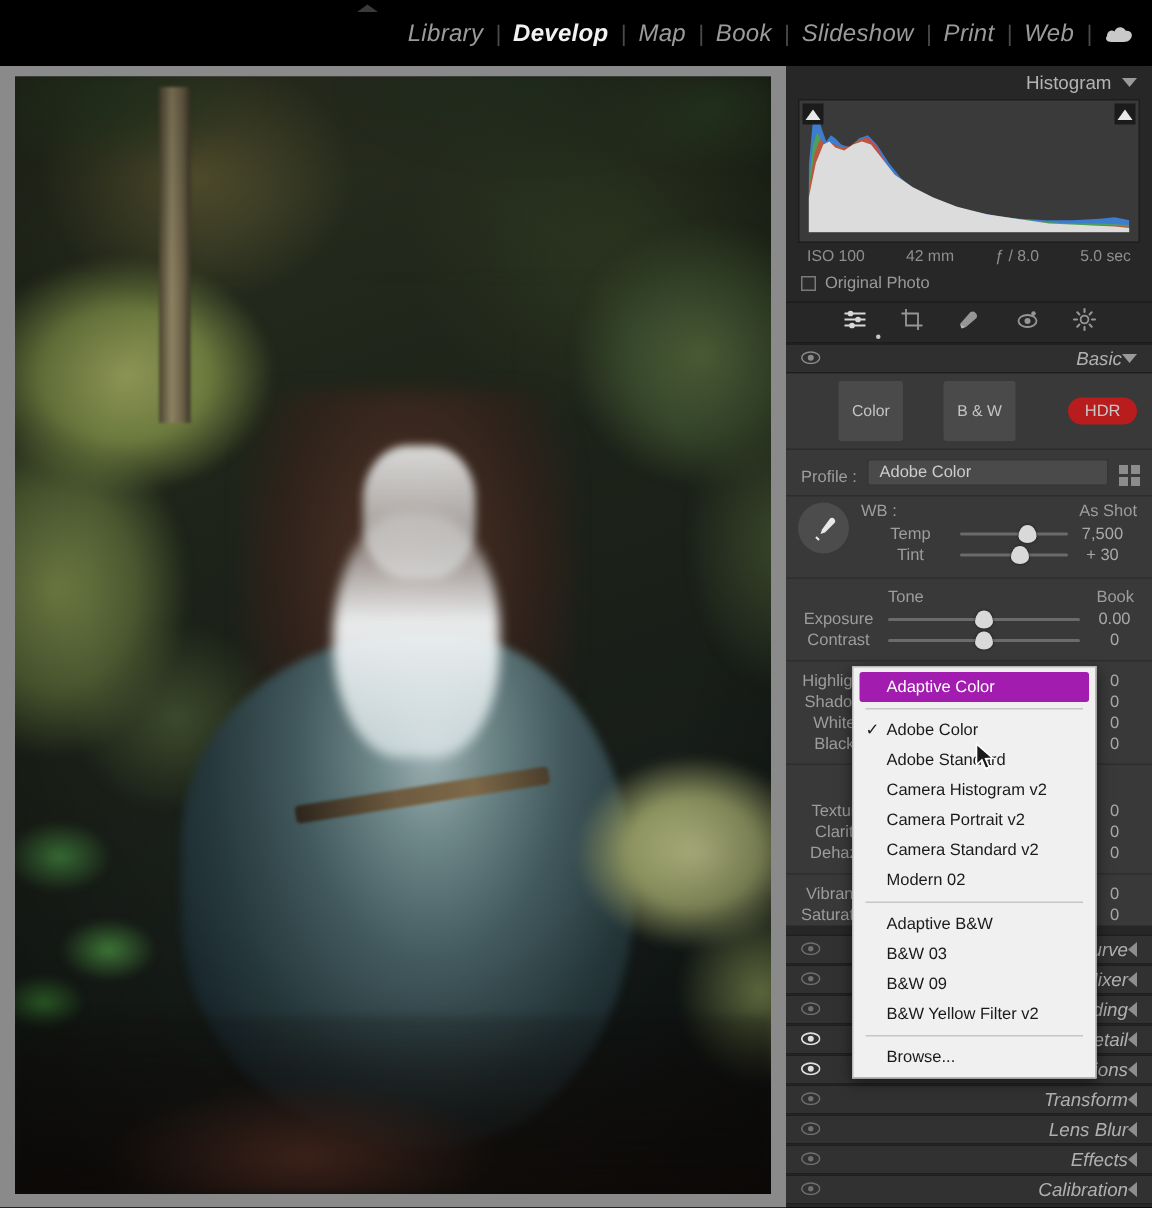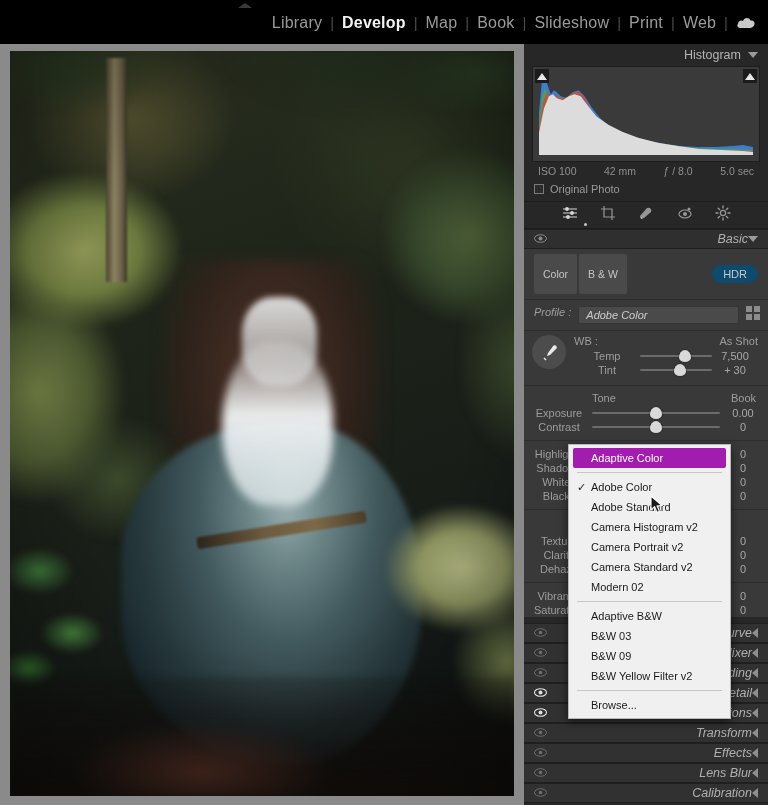--- a/index.html
+++ b/index.html
@@ -18,21 +18,21 @@
   }
   .collapse-arrow {
     position: absolute; left: 238px; top: 3px;
     width: 0; height: 0;
     border-left: 7px solid transparent;
     border-right: 7px solid transparent;
     border-bottom: 5px solid #3a3a3a;
   }
   .modnav {
     position: absolute; right: 6px; top: 13px;
-    display: flex; align-items: center; gap: 0;
+    display: flex; align-items: center; gap: 0; font-style: italic;
   }
   .modnav .mi {
     font-size: 16px; color: #9a9a9a; padding: 0 8px;
     letter-spacing: .2px; line-height: 20px; cursor: pointer;
   }
   .modnav .mi.active { color: #f2f2f2; font-weight: bold; }
   .modnav .sep { color: #4a4a4a; font-size: 15px; line-height: 20px; }
   .cloud-icon { padding: 0 6px 0 8px; display:flex; align-items:center; }
 
   
@@ -214,30 +214,30 @@
 
   .treat-row {
     display: flex; align-items: center; justify-content: space-between;
     padding: 5px 10px; border-bottom: 1px solid #2d2d2d;
   }
   .seg {
     display: flex; gap: 2px;
   }
   .seg span {
     background: #4a4a4a; color: #c4c4c4; font-size: 10.5px;
-    padding: 14px 9px; border-radius: 2px;
+    padding: 14px 9px; border-radius: 2px; margin-left: 25px;
   }
   .hdr-btn {
-    background: #0c4a6e; color: #c8c8c8; font-size: 11px;
+    background: #b91c1c; color: #c8c8c8; font-size: 11px;
     padding: 3px 11px; border-radius: 9px;
   }
 
   .profile-row {
-    display: flex; align-items: flex-start; gap: 7px;
-    padding: 6px 8px 6px 10px; border-bottom: 1px solid #2d2d2d; font-style: italic;
+    display: flex; align-items: flex-end; gap: 7px;
+    padding: 6px 8px 6px 10px; border-bottom: 1px solid #2d2d2d;
   }
   .profile-label { color: #9d9d9d; font-size: 11px; }
   .profile-select {
     flex: 1; background: #4a4a4a; color: #ccc; font-size: 11px;
     padding: 2px 7px; border-radius: 2px; border: 1px solid #353535;
     display: flex; align-items: center; justify-content: space-between;
   }
   .grid-icon {
     display: grid; grid-template-columns: 6px 6px; grid-template-rows: 6px 6px;
     gap: 2px;
@@ -722,31 +722,31 @@
       <span class="ph-label">Transform</span>
       <span class="tri-left"></span>
     </div>
     <div class="panel-header">
       <span class="eye">
         <svg width="13" height="9" viewBox="0 0 13 9">
             <ellipse cx="6.5" cy="4.5" rx="6" ry="3.8" stroke="#6e6e6e" stroke-width="1" fill="none"></ellipse>
             <circle cx="6.5" cy="4.5" r="1.8" fill="#6e6e6e"></circle>
           </svg>
       </span>
-      <span class="ph-label">Effects</span>
+      <span class="ph-label">Lens Blur</span>
       <span class="tri-left"></span>
     </div>
     <div class="panel-header">
       <span class="eye">
         <svg width="13" height="9" viewBox="0 0 13 9">
             <ellipse cx="6.5" cy="4.5" rx="6" ry="3.8" stroke="#6e6e6e" stroke-width="1" fill="none"></ellipse>
             <circle cx="6.5" cy="4.5" r="1.8" fill="#6e6e6e"></circle>
           </svg>
       </span>
-      <span class="ph-label">Lens Blur</span>
+      <span class="ph-label">Effects</span>
       <span class="tri-left"></span>
     </div>
     <div class="panel-header">
       <span class="eye">
         <svg width="13" height="9" viewBox="0 0 13 9">
             <ellipse cx="6.5" cy="4.5" rx="6" ry="3.8" stroke="#6e6e6e" stroke-width="1" fill="none"></ellipse>
             <circle cx="6.5" cy="4.5" r="1.8" fill="#6e6e6e"></circle>
           </svg>
       </span>
       <span class="ph-label">Calibration</span>

